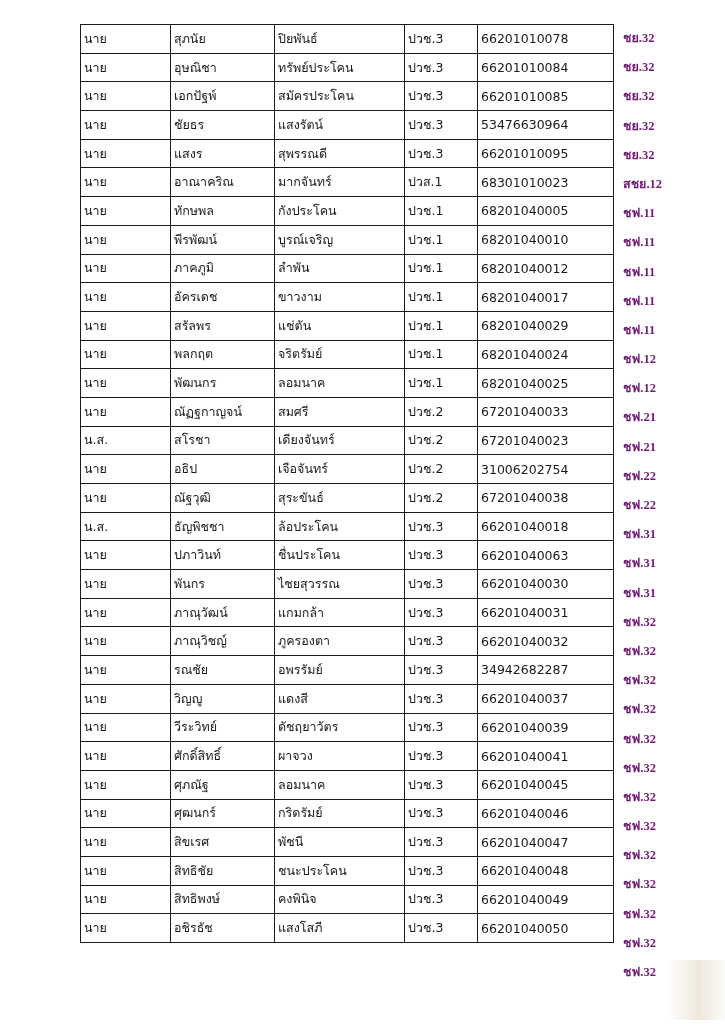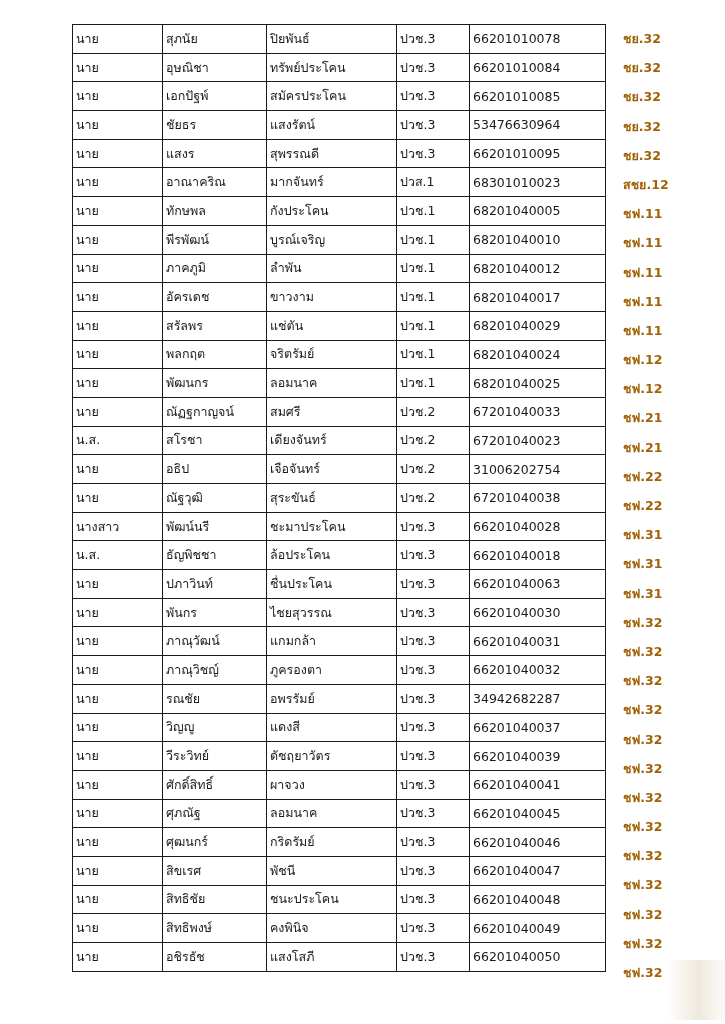--- a/index.html
+++ b/index.html
@@ -1,35 +1,35 @@
 <!DOCTYPE html>
 <html><head>
 <meta charset="utf-8">
 <style>
   html, body { margin: 0; padding: 0; }
   body {
     width: 725px; height: 1024px; background: #ffffff; position: relative; overflow: hidden;
     font-family: "DejaVu Sans", "Liberation Sans", sans-serif; color: #1a1a1a;
   }
   .table {
-    position: absolute; left: 72px; top: 24px;
+    position: absolute; left: 80px; top: 24px;
     border-collapse: collapse; table-layout: fixed;
   }
   .table td {
     border: 1.5px solid #1b1b1b; height: 27.7px; padding: 0 0 0 3px;
     font-size: 12.5px; white-space: nowrap; overflow: hidden; vertical-align: middle;
   }
   .c-prefix { width: 90px; }
   .c-first { width: 104px; }
   .c-last { width: 130px; }
   .c-level { width: 73px; }
   .c-id { width: 136px; }
   .labels { position: absolute; left: 623px; top: 24px; }
   .labels div {
-    height: 29.2px; line-height: 29.2px; font-size: 12.5px; font-weight: bold; color: #a16207;
+    height: 29.2px; line-height: 29.2px; font-size: 12.5px; font-weight: bold; color: #701a75; font-family: Liberation Serif, serif;
   }
   .stain {
     position: absolute; left: 667px; top: 960px; width: 58px; height: 60px;
     background: linear-gradient(90deg, rgba(230,220,200,0) 0%, rgba(225,214,192,0.55) 55%, rgba(240,235,225,0.2) 100%);
   }
 </style>
 </head>
 <body>
 
 <table class="table">
@@ -154,27 +154,20 @@
         <td>31006202754</td>
       </tr>
       <tr>
         <td>นาย</td>
         <td>ณัฐวุฒิ</td>
         <td>สุระขันธ์</td>
         <td>ปวช.2</td>
         <td>67201040038</td>
       </tr>
       <tr>
-        <td>นางสาว</td>
-        <td>พัฒน์นรี</td>
-        <td>ชะมาประโคน</td>
-        <td>ปวช.3</td>
-        <td>66201040028</td>
-      </tr>
-      <tr>
         <td>น.ส.</td>
         <td>ธัญพิชชา</td>
         <td>ล้อประโคน</td>
         <td>ปวช.3</td>
         <td>66201040018</td>
       </tr>
       <tr>
         <td>นาย</td>
         <td>ปภาวินท์</td>
         <td>ชื่นประโคน</td>

